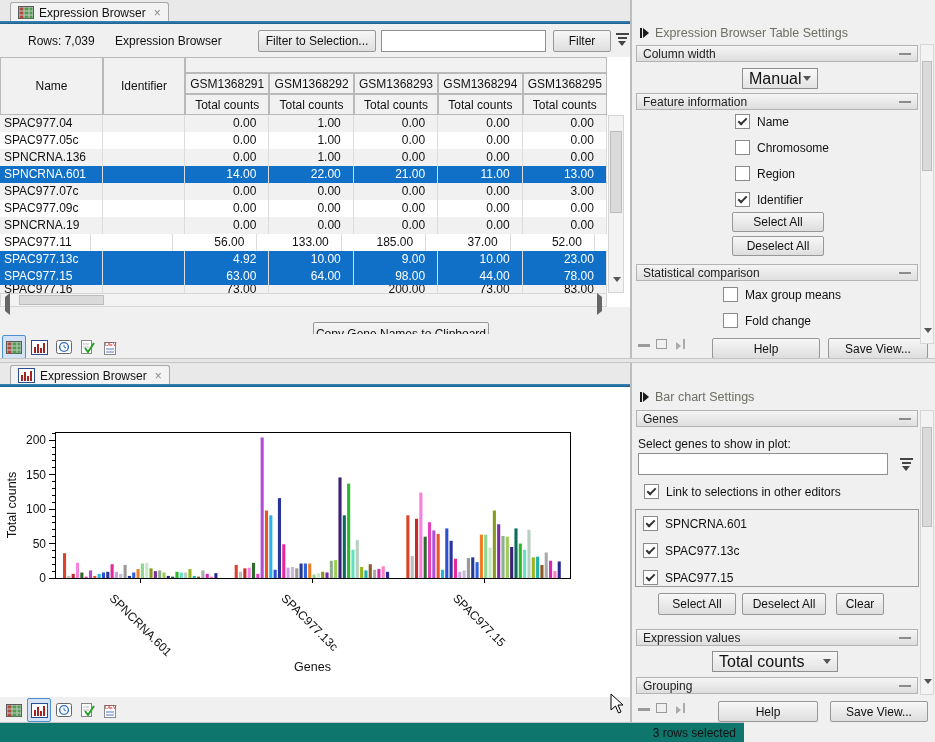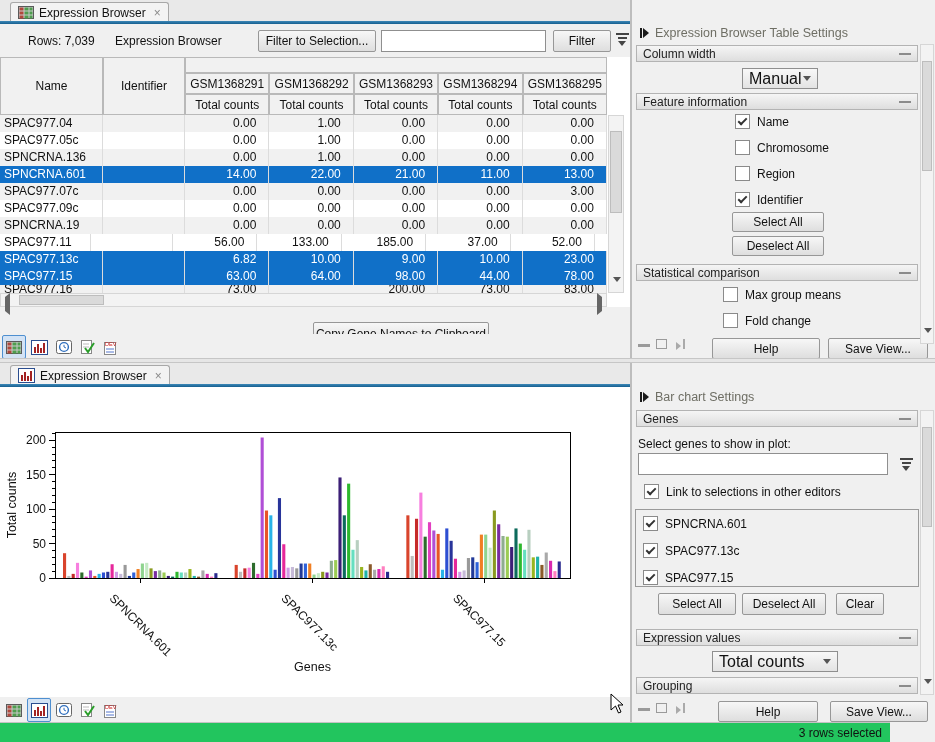--- a/index.html
+++ b/index.html
@@ -171,21 +171,21 @@
           <div class="cell" style="width: 82px;"></div>
           <div class="cell num" style="width: 84.4px;">56.00</div>
           <div class="cell num" style="width: 84.4px;">133.00</div>
           <div class="cell num" style="width: 84.4px;">185.00</div>
           <div class="cell num" style="width: 84.4px;">37.00</div>
           <div class="cell num" style="width: 84.4px;">52.00</div>
         </div>
         <div class="tr-row sel">
           <div class="cell name" style="width: 103px;">SPAC977.13c</div>
           <div class="cell" style="width: 82px;"></div>
-          <div class="cell num" style="width: 84.4px;">6.82</div>
+          <div class="cell num" style="width: 84.4px;">4.92</div>
           <div class="cell num" style="width: 84.4px;">10.00</div>
           <div class="cell num" style="width: 84.4px;">9.00</div>
           <div class="cell num" style="width: 84.4px;">10.00</div>
           <div class="cell num" style="width: 84.4px;">23.00</div>
         </div>
         <div class="tr-row sel">
           <div class="cell name" style="width: 103px;">SPAC977.15</div>
           <div class="cell" style="width: 82px;"></div>
           <div class="cell num" style="width: 84.4px;">63.00</div>
           <div class="cell num" style="width: 84.4px;">64.00</div>
@@ -620,16 +620,16 @@
   <div class="abs" style="left:674px;top:703px;width:11px;height:10px;border-right:2px solid #aaa;"><span class="tri-right" style="display:inline-block;margin:1px 0 0 2px;border-left-color:#aaa;"></span></div>
   <div class="abs btn" style="left:718px;top:701px;width:100px;height:21px;">Help</div>
   <div class="abs btn" style="left:830px;top:701px;width:98px;height:21px;">Save View...</div>
 
   <div class="abs sbar" style="left:920px;top:410px;width:14px;height:285px;">
     <div class="abs" style="left:3px;top:5px;"><span class="tri-up"></span></div>
     <div class="abs sthumb" style="left:1px;top:16px;width:10px;height:100px;"></div>
     <div class="abs" style="left:3px;top:273px;"><span class="tri-down"></span></div>
   </div>
 
-  <div class="abs" style="left:0;top:722px;width:890px;height:20px;background:#22c55e;border-top:1px solid #c3c3c3;display:flex;align-items:center;justify-content:flex-end;padding-right:8px;">
+  <div class="abs" style="left:0;top:722px;width:744px;height:20px;background:#0f766e;border-top:1px solid #c3c3c3;display:flex;align-items:center;justify-content:flex-end;padding-right:8px;">
     <span>3 rows selected</span>
   </div>
 </div>
 
 </body></html>

